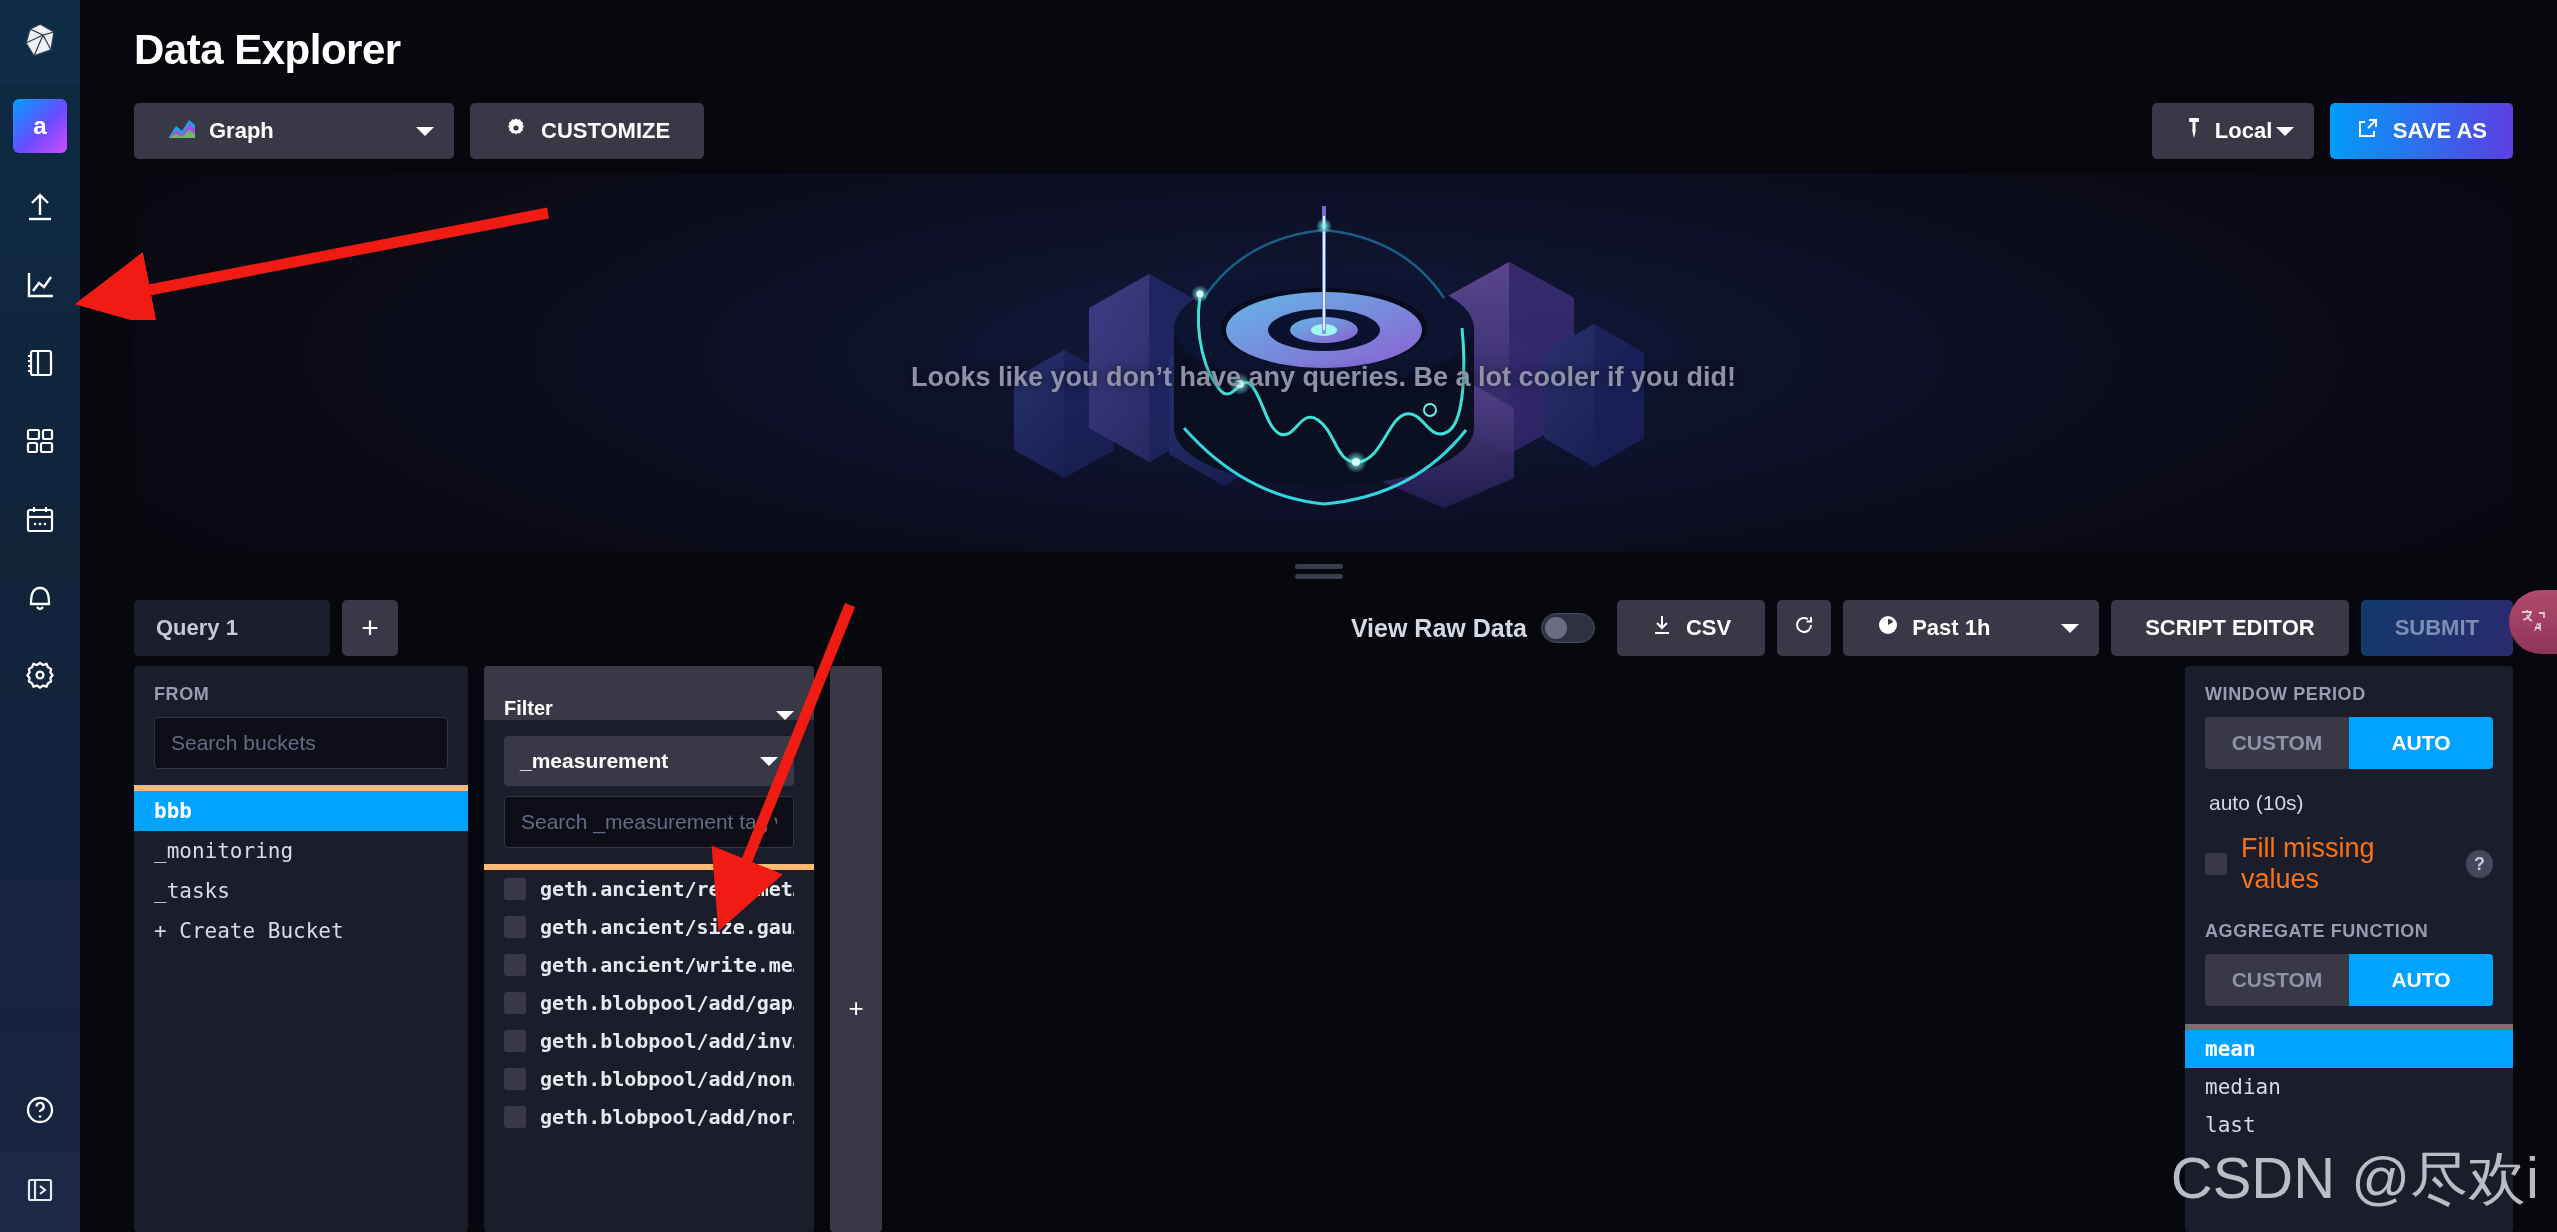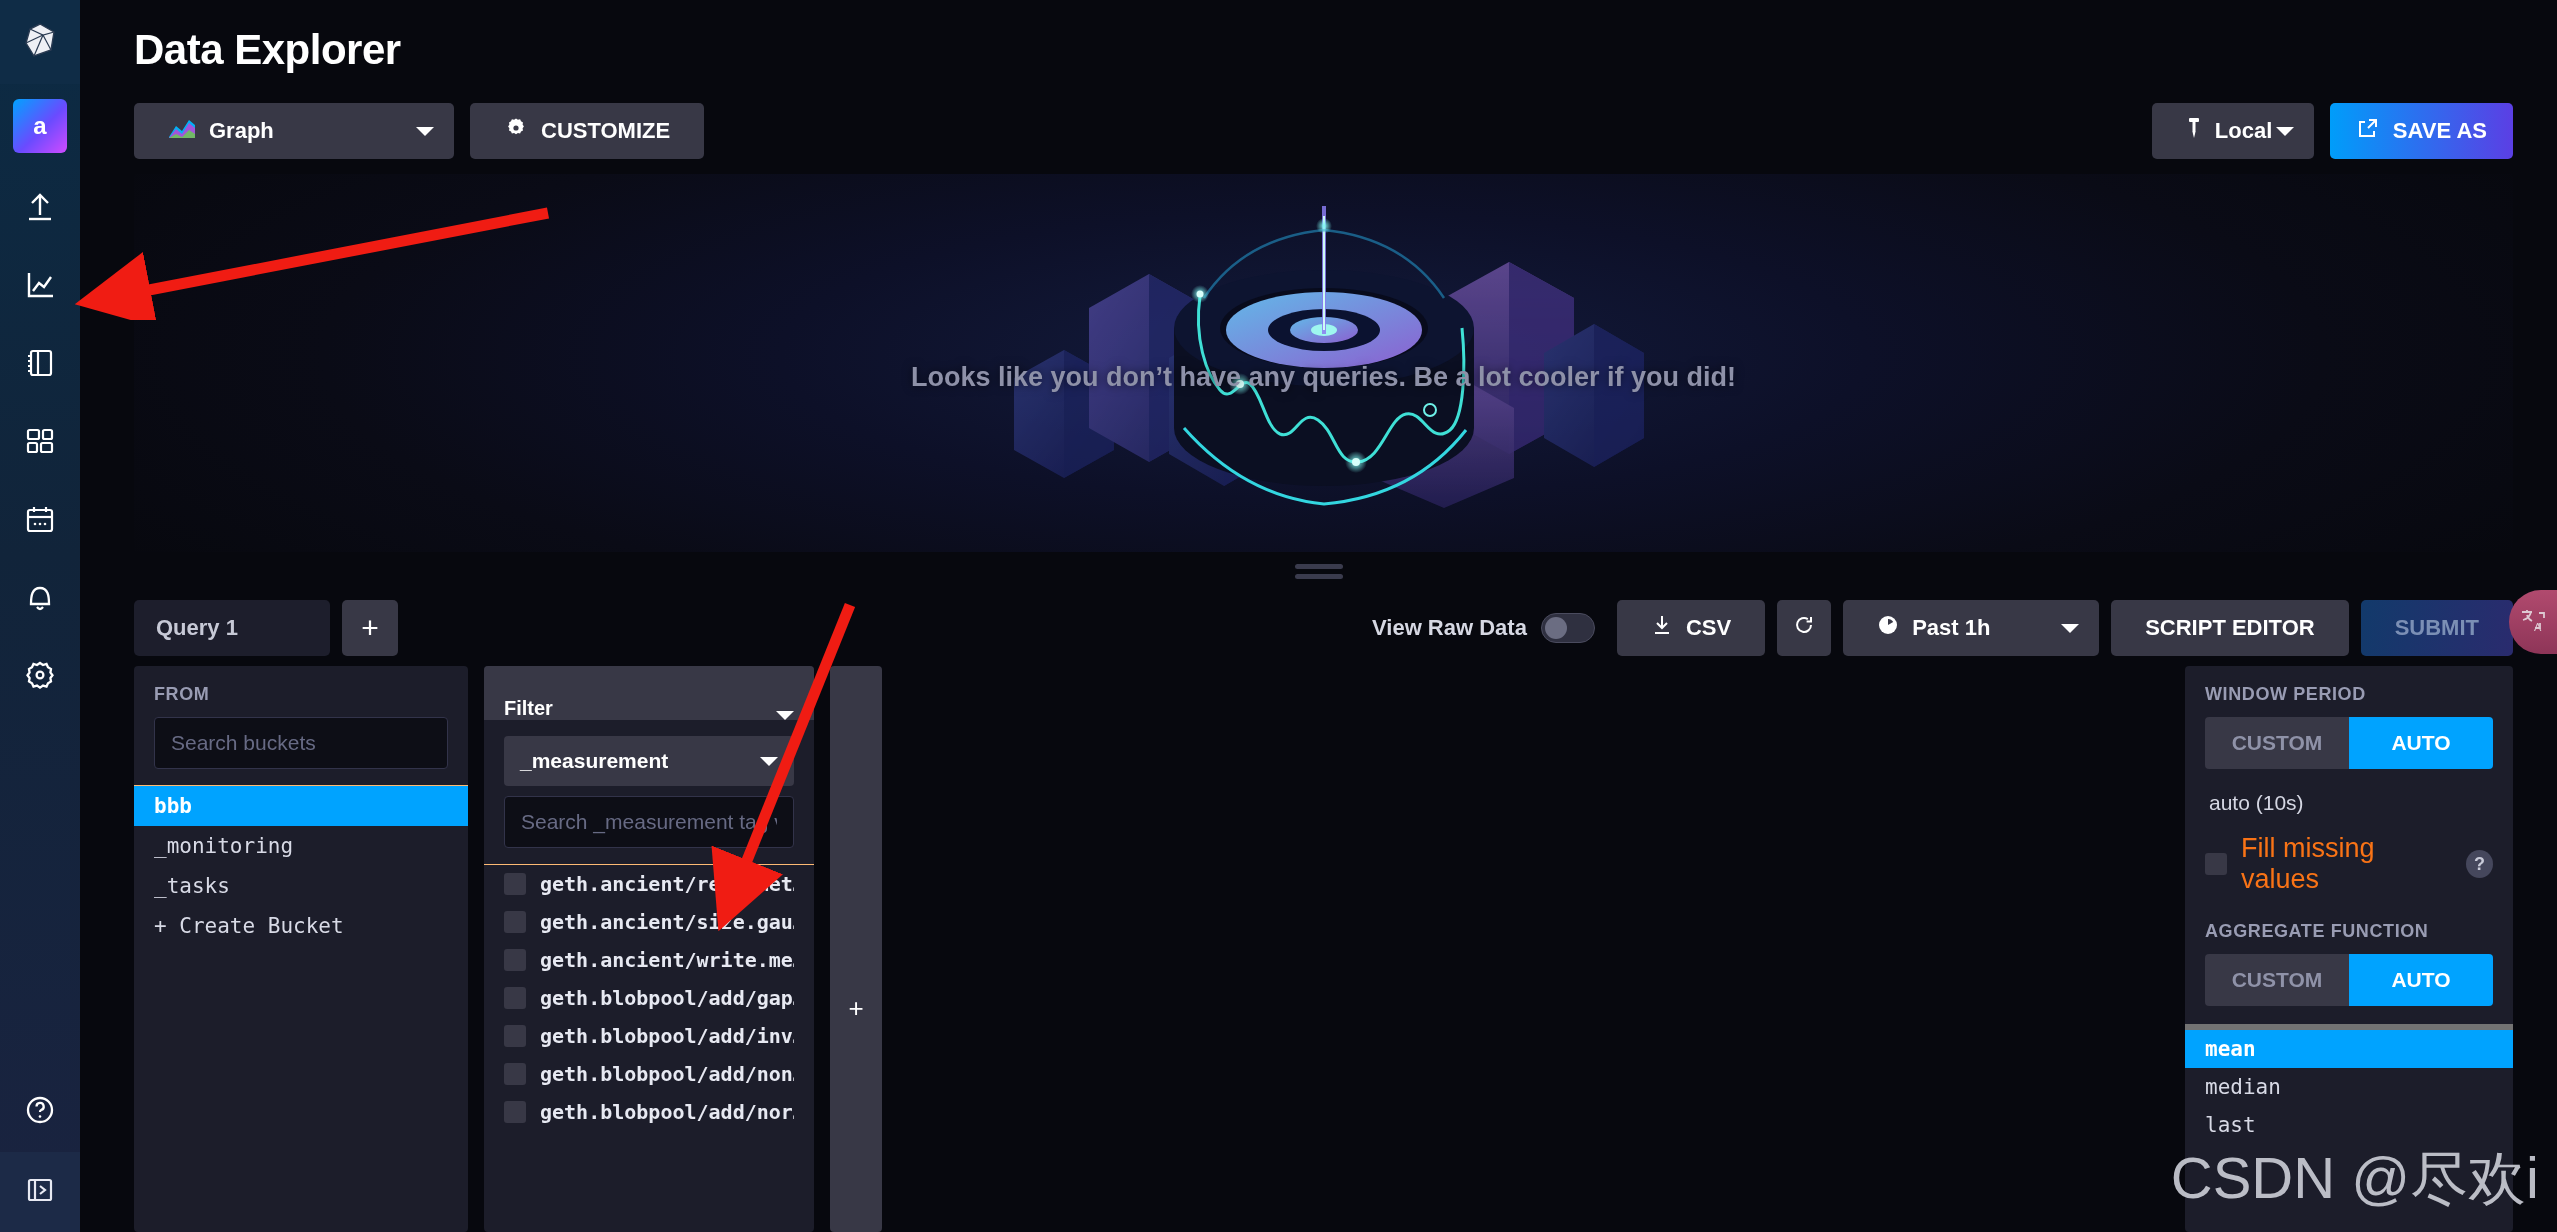--- a/index.html
+++ b/index.html
@@ -112,21 +112,21 @@
   .qtab {
     background: #1d1e2c; color: #c7c9d6; border-radius: 5px;
     height: 56px; min-width: 196px; display: flex; align-items: center;
     padding: 0 22px; font-size: 22px; font-weight: 700; cursor: pointer;
   }
   .sqbtn {
     background: #383846; color: #fff; border-radius: 5px;
     height: 56px; width: 56px; display: flex; align-items: center;
     justify-content: center; font-size: 30px; font-weight: 400; cursor: pointer;
   }
-  .rawdata-label { color: #d6d8e3; font-size: 22px; font-weight: 600; margin-right: 2px; text-align: right; }
+  .rawdata-label { color: #d6d8e3; font-size: 25px; font-weight: 600; margin-right: 2px; text-align: right; }
   .toggle {
     width: 54px; height: 30px; border-radius: 16px; background: #2f3040;
     border: 1px solid #4a4b5e; position: relative; cursor: pointer;
   }
   .toggle::after {
     content: ""; position: absolute; left: 3px; top: 3px;
     width: 22px; height: 22px; border-radius: 50%; background: #6b6d82;
   }
   .btn-submit {
     background: linear-gradient(100deg, #123a6b 0%, #2a2b6e 100%);
@@ -149,21 +149,21 @@
                 display: flex; flex-direction: column; min-height: 0; overflow: hidden; }
   .panel-label { color: #999cb3; font-size: 18px; font-weight: 700;
                  letter-spacing: 0.6px; padding: 18px 20px 12px 20px; }
   .search {
     margin: 0 20px 16px 20px; height: 52px; background: #0d0e16;
     border: 1px solid #32334a; border-radius: 4px;
     color: #fff; font-size: 21px; padding: 0 16px;
     font-family: "Liberation Sans", sans-serif;
   }
   .search::placeholder { color: #676a84; }
-  .list { flex: 1 1 auto; overflow: hidden; border-top: 1px solid #fdba74; }
+  .list { flex: 1 1 auto; overflow: hidden; border-top: 6px solid #fdba74; }
   .bucket-item {
     font-family: "DejaVu Sans Mono", monospace;
     font-size: 21px; color: #d8dae6; padding: 8px 20px; cursor: pointer;
     white-space: nowrap; overflow: hidden;
   }
   .bucket-item.sel { background: #00a3ff; color: #fff; font-weight: 700; }
   .bucket-item.create { color: #d8dae6; }
 
   
   .filter-head {

